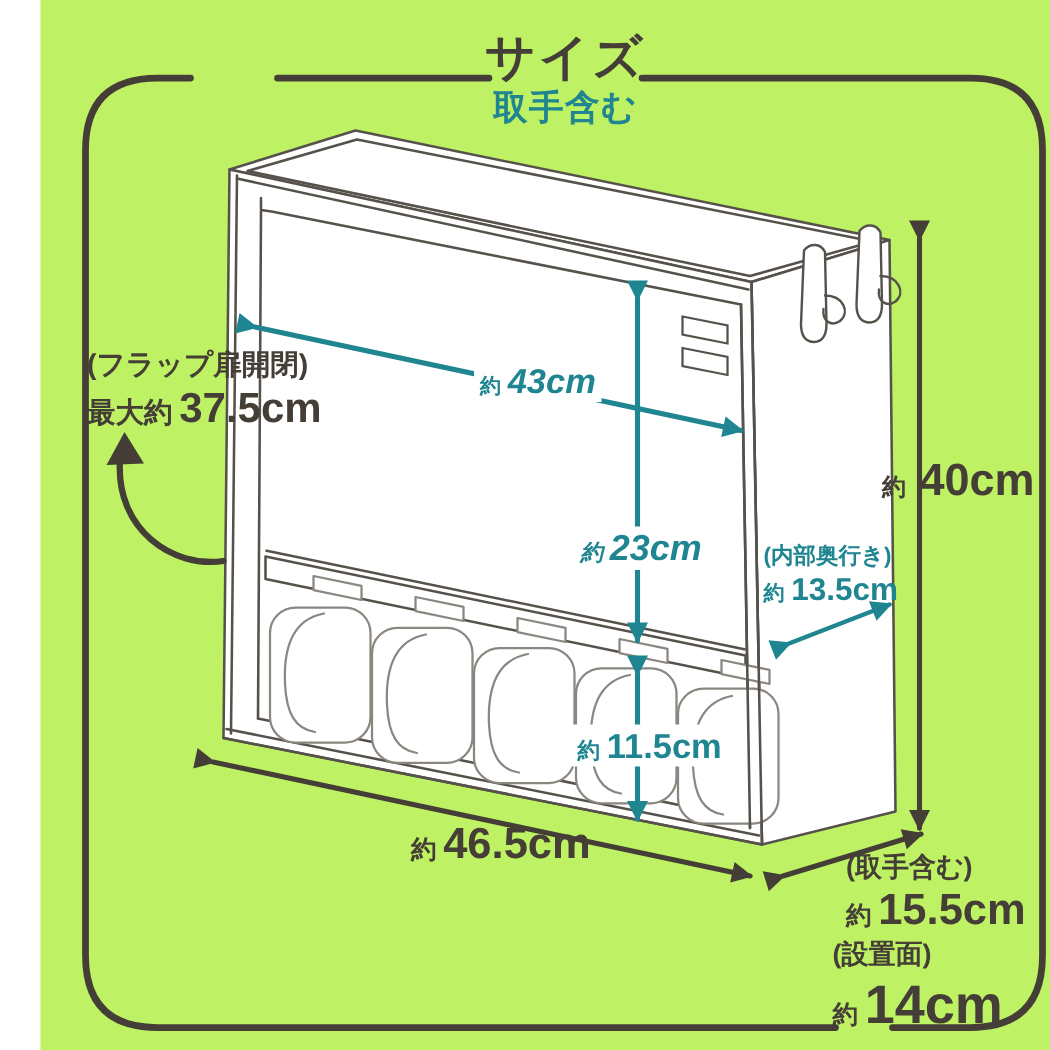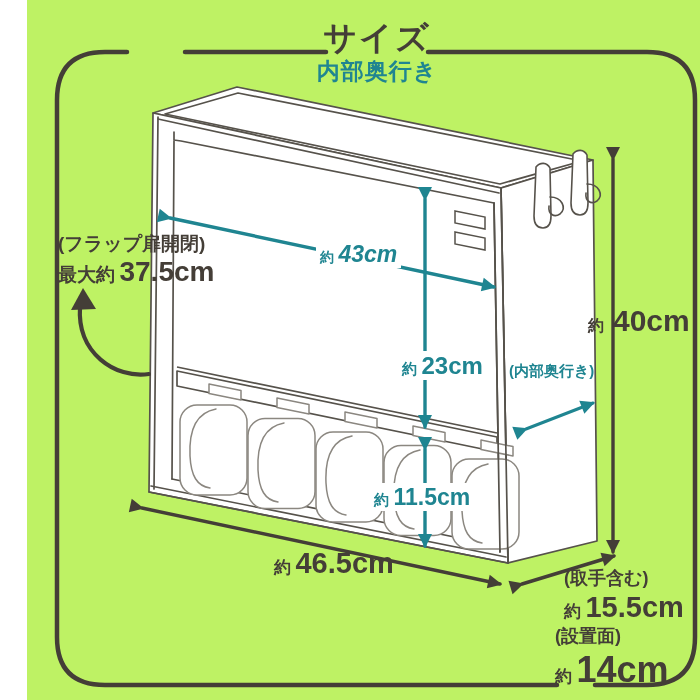--- a/index.html
+++ b/index.html
@@ -129,51 +129,55 @@
       <line x1="115" y1="508" x2="473" y2="584" stroke="#443e37" stroke-width="3.4" marker-start="url(#ah-dark)" marker-end="url(#ah-dark)"></line>
       <line x1="495" y1="584" x2="587" y2="556" stroke="#443e37" stroke-width="3.4" marker-start="url(#ah-dark)" marker-end="url(#ah-dark)"></line>
 
       <path d="M122,374 C88,379 50,353 53,307" stroke="#443e37" stroke-width="4.2"></path>
       <path d="M56,288 L44,310 L69,309 Z" fill="#443e37" stroke="none"></path>
     </g>
   </svg>
 
   <div class="lbl title dark center" style="left:290px;top:18px;width:120px;">サイズ</div>
 
-  <div class="lbl subtitle teal center" style="left:270px;top:57px;width:160px;">内部奥行き</div>
+  <div class="lbl subtitle teal center" style="left:270px;top:57px;width:160px;">取手含む</div>
 
   <div class="lbl dark" style="left:31px;top:232px;">
     <div><span class="note" style="font-size:19px;text-align:right;">(フラップ扉開閉)</span></div>
     <div>
       <span class="note" style="font-size:19px;">最大約</span>
       <span class="num" style="font-size:28px;">37.5cm</span>
     </div>
   </div>
 
   <div class="lbl teal bgw" style="left:289px;top:240px;">
     <span class="pre" style="font-size:14px;">約</span>
     <span class="num" style="font-size:23px;font-style:italic;">43cm</span>
   </div>
 
-  <div class="lbl teal bgw" style="left:371px;top:351px;">
+  <div class="lbl teal bgw" style="left:356px;top:351px;font-style:italic;">
     <span class="pre" style="font-size:15px;">約</span>
     <span class="num" style="font-size:24px;">23cm</span>
   </div>
 
-  <div class="lbl teal bgw" style="left:343px;top:483px;">
+  <div class="lbl teal bgw" style="left:354px;top:483px;">
     <span class="pre" style="font-size:15px;">約</span>
     <span class="num" style="font-size:23px;">11.5cm</span>
   </div>
 
   <div class="lbl dark" style="left:561px;top:303px;">
     <span class="pre" style="font-size:16px;margin-right:9px;">約</span><span class="num" style="font-size:30px;">40cm</span>
   </div>
 
   <div class="lbl teal" style="left:482px;top:361px;">
     <div><span class="note-sm">(内部奥行き)</span></div>
+    <div>
+      <span class="pre" style="font-size:14px;">約</span>
+      <span class="num" style="font-size:21px;">13.5cm</span>
+    </div>
   </div>
 
   <div class="lbl dark" style="left:247px;top:546px;">
     <span class="pre" style="font-size:17px;">約</span>
     <span class="num" style="font-size:29px;">46.5cm</span>
   </div>
 
   <div class="lbl dark" style="left:537px;top:568px;">
     <div><span class="note">(取手含む)</span></div>
     <div>

